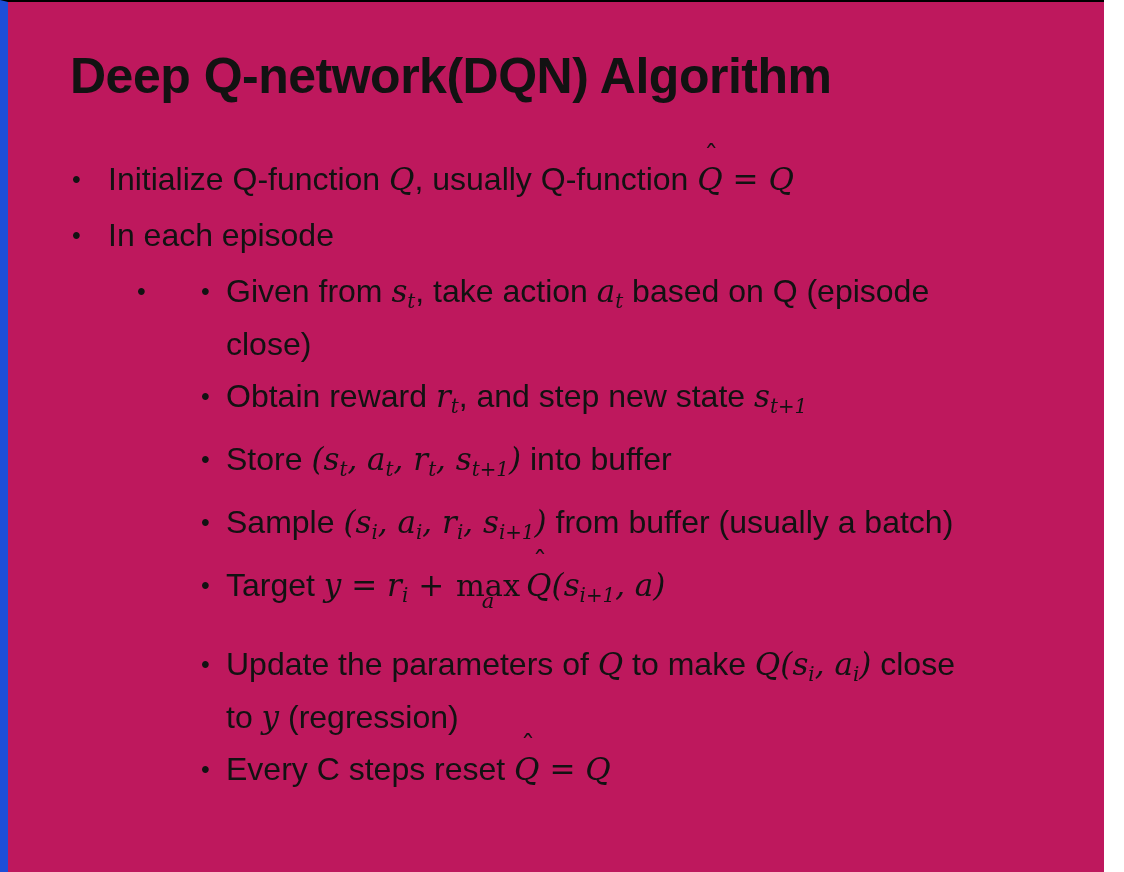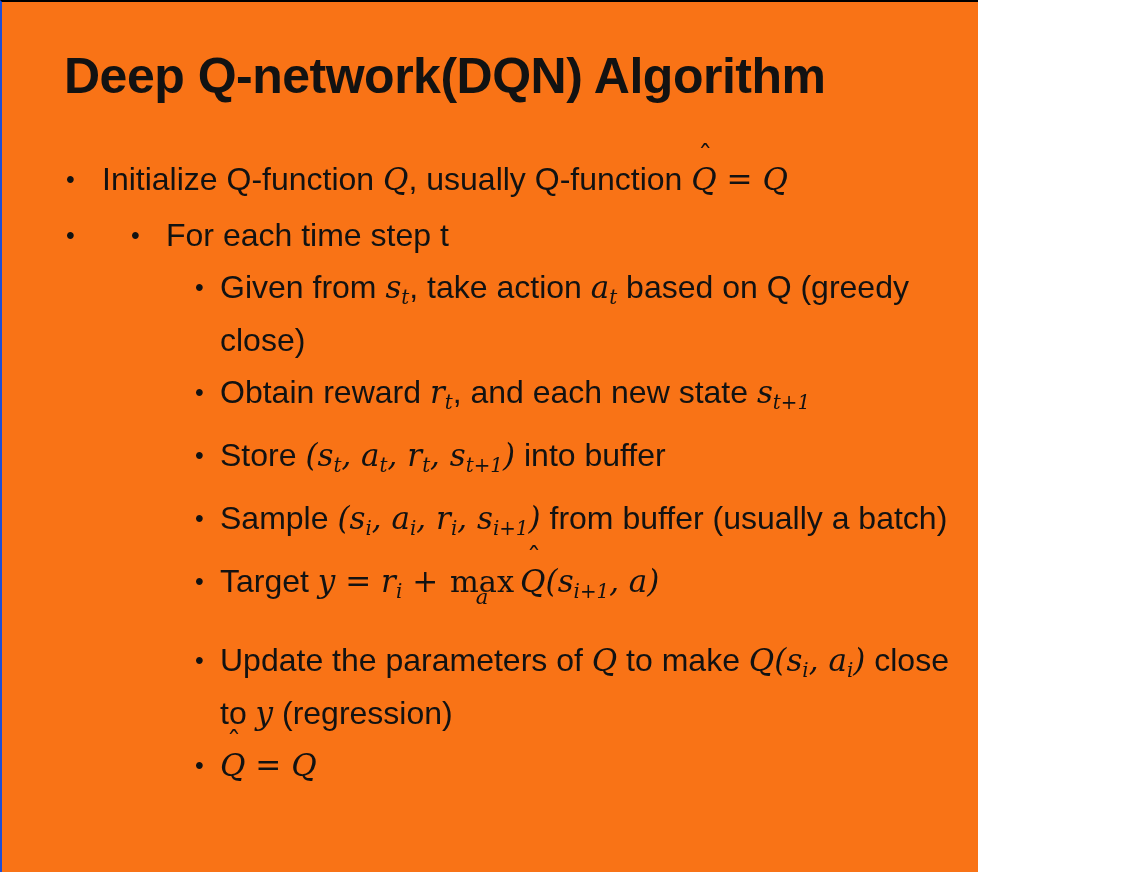--- a/index.html
+++ b/index.html
@@ -9,24 +9,24 @@
   }
   body {
     width: 1124px;
     height: 872px;
     overflow: hidden;
     font-family: "Liberation Sans", sans-serif;
     color: #121212;
   }
   .slide {
     box-sizing: border-box;
-    width: 978px;
+    width: 1104px;
     height: 872px;
-    background: #f97316;
-    border-left: 2px solid #1d4ed8;
+    background: #be185d;
+    border-left: 8px solid #1d4ed8;
     border-top: 2px solid #000000;
     position: relative;
   }
   .slide-title {
     margin: 0;
     padding: 44px 0 0 62px;
     font-size: 50px;
     line-height: 60px;
     font-weight: bold;
     letter-spacing: -0.5px;
@@ -103,23 +103,23 @@
     font-size: 0.66em;
   }
 </style>
 </head>
 <body>
 
 <div class="slide">
   <h1 class="slide-title">Deep Q-network(DQN) Algorithm</h1>
   <ul class="bullet-list">
       <li class="bullet-item level-1"><span class="marker">•</span><span class="bullet-text"><span class="seg-p">Initialize Q-function </span><span class="seg-m">Q</span><span class="seg-p">, usually Q-function </span><span class="seg-mhat"><span class="mhat-mark">ˆ</span><span class="mhat-base">Q</span></span><span class="seg-m"> = Q</span></span></li>
-      <li class="bullet-item level-1"><span class="marker">•</span></li>
-      <li class="bullet-item level-2"><span class="marker">•</span><span class="bullet-text"><span class="seg-p">For each time step t</span></span></li>
-      <li class="bullet-item level-3"><span class="marker">•</span><span class="bullet-text"><span class="seg-p">Given from </span><span class="seg-m">s</span><span class="seg-msub">t</span><span class="seg-p">, take action </span><span class="seg-m">a</span><span class="seg-msub">t</span><span class="seg-p"> based on Q (greedy</span><br><span class="seg-p">close)</span></span></li>
-      <li class="bullet-item level-3"><span class="marker">•</span><span class="bullet-text"><span class="seg-p">Obtain reward </span><span class="seg-m">r</span><span class="seg-msub">t</span><span class="seg-p">, and each new state </span><span class="seg-m">s</span><span class="seg-msub">t+1</span></span></li>
+      <li class="bullet-item level-1"><span class="marker">•</span><span class="bullet-text"><span class="seg-p">In each episode</span></span></li>
+      <li class="bullet-item level-2"><span class="marker">•</span></li>
+      <li class="bullet-item level-3"><span class="marker">•</span><span class="bullet-text"><span class="seg-p">Given from </span><span class="seg-m">s</span><span class="seg-msub">t</span><span class="seg-p">, take action </span><span class="seg-m">a</span><span class="seg-msub">t</span><span class="seg-p"> based on Q (episode</span><br><span class="seg-p">close)</span></span></li>
+      <li class="bullet-item level-3"><span class="marker">•</span><span class="bullet-text"><span class="seg-p">Obtain reward </span><span class="seg-m">r</span><span class="seg-msub">t</span><span class="seg-p">, and step new state </span><span class="seg-m">s</span><span class="seg-msub">t+1</span></span></li>
       <li class="bullet-item level-3"><span class="marker">•</span><span class="bullet-text"><span class="seg-p">Store </span><span class="seg-m">(s</span><span class="seg-msub">t</span><span class="seg-m">, a</span><span class="seg-msub">t</span><span class="seg-m">, r</span><span class="seg-msub">t</span><span class="seg-m">, s</span><span class="seg-msub">t+1</span><span class="seg-m">)</span><span class="seg-p"> into buffer</span></span></li>
       <li class="bullet-item level-3"><span class="marker">•</span><span class="bullet-text"><span class="seg-p">Sample </span><span class="seg-m">(s</span><span class="seg-msub">i</span><span class="seg-m">, a</span><span class="seg-msub">i</span><span class="seg-m">, r</span><span class="seg-msub">i</span><span class="seg-m">, s</span><span class="seg-msub">i+1</span><span class="seg-m">)</span><span class="seg-p"> from buffer (usually a batch)</span></span></li>
       <li class="bullet-item level-3"><span class="marker">•</span><span class="bullet-text"><span class="seg-p">Target </span><span class="seg-m">y = r</span><span class="seg-msub">i</span><span class="seg-m"> + </span><span class="seg-munder"><span class="munder-base">max</span><span class="munder-sub">a</span></span><span class="seg-mhat"><span class="mhat-mark">ˆ</span><span class="mhat-base">Q</span></span><span class="seg-m">(s</span><span class="seg-msub">i+1</span><span class="seg-m">, a)</span></span></li>
       <li class="bullet-item level-3"><span class="marker">•</span><span class="bullet-text"><span class="seg-p">Update the parameters of </span><span class="seg-m">Q</span><span class="seg-p"> to make </span><span class="seg-m">Q</span><span class="seg-m">(s</span><span class="seg-msub">i</span><span class="seg-m">, a</span><span class="seg-msub">i</span><span class="seg-m">)</span><span class="seg-p"> close</span><br><span class="seg-p">to </span><span class="seg-m">y</span><span class="seg-p"> (regression)</span></span></li>
-      <li class="bullet-item level-3"><span class="marker">•</span><span class="bullet-text"><span class="seg-mhat"><span class="mhat-mark">ˆ</span><span class="mhat-base">Q</span></span><span class="seg-m"> = Q</span></span></li>
+      <li class="bullet-item level-3"><span class="marker">•</span><span class="bullet-text"><span class="seg-p">Every C steps reset </span><span class="seg-mhat"><span class="mhat-mark">ˆ</span><span class="mhat-base">Q</span></span><span class="seg-m"> = Q</span></span></li>
     </ul>
 </div>
 
 </body></html>

